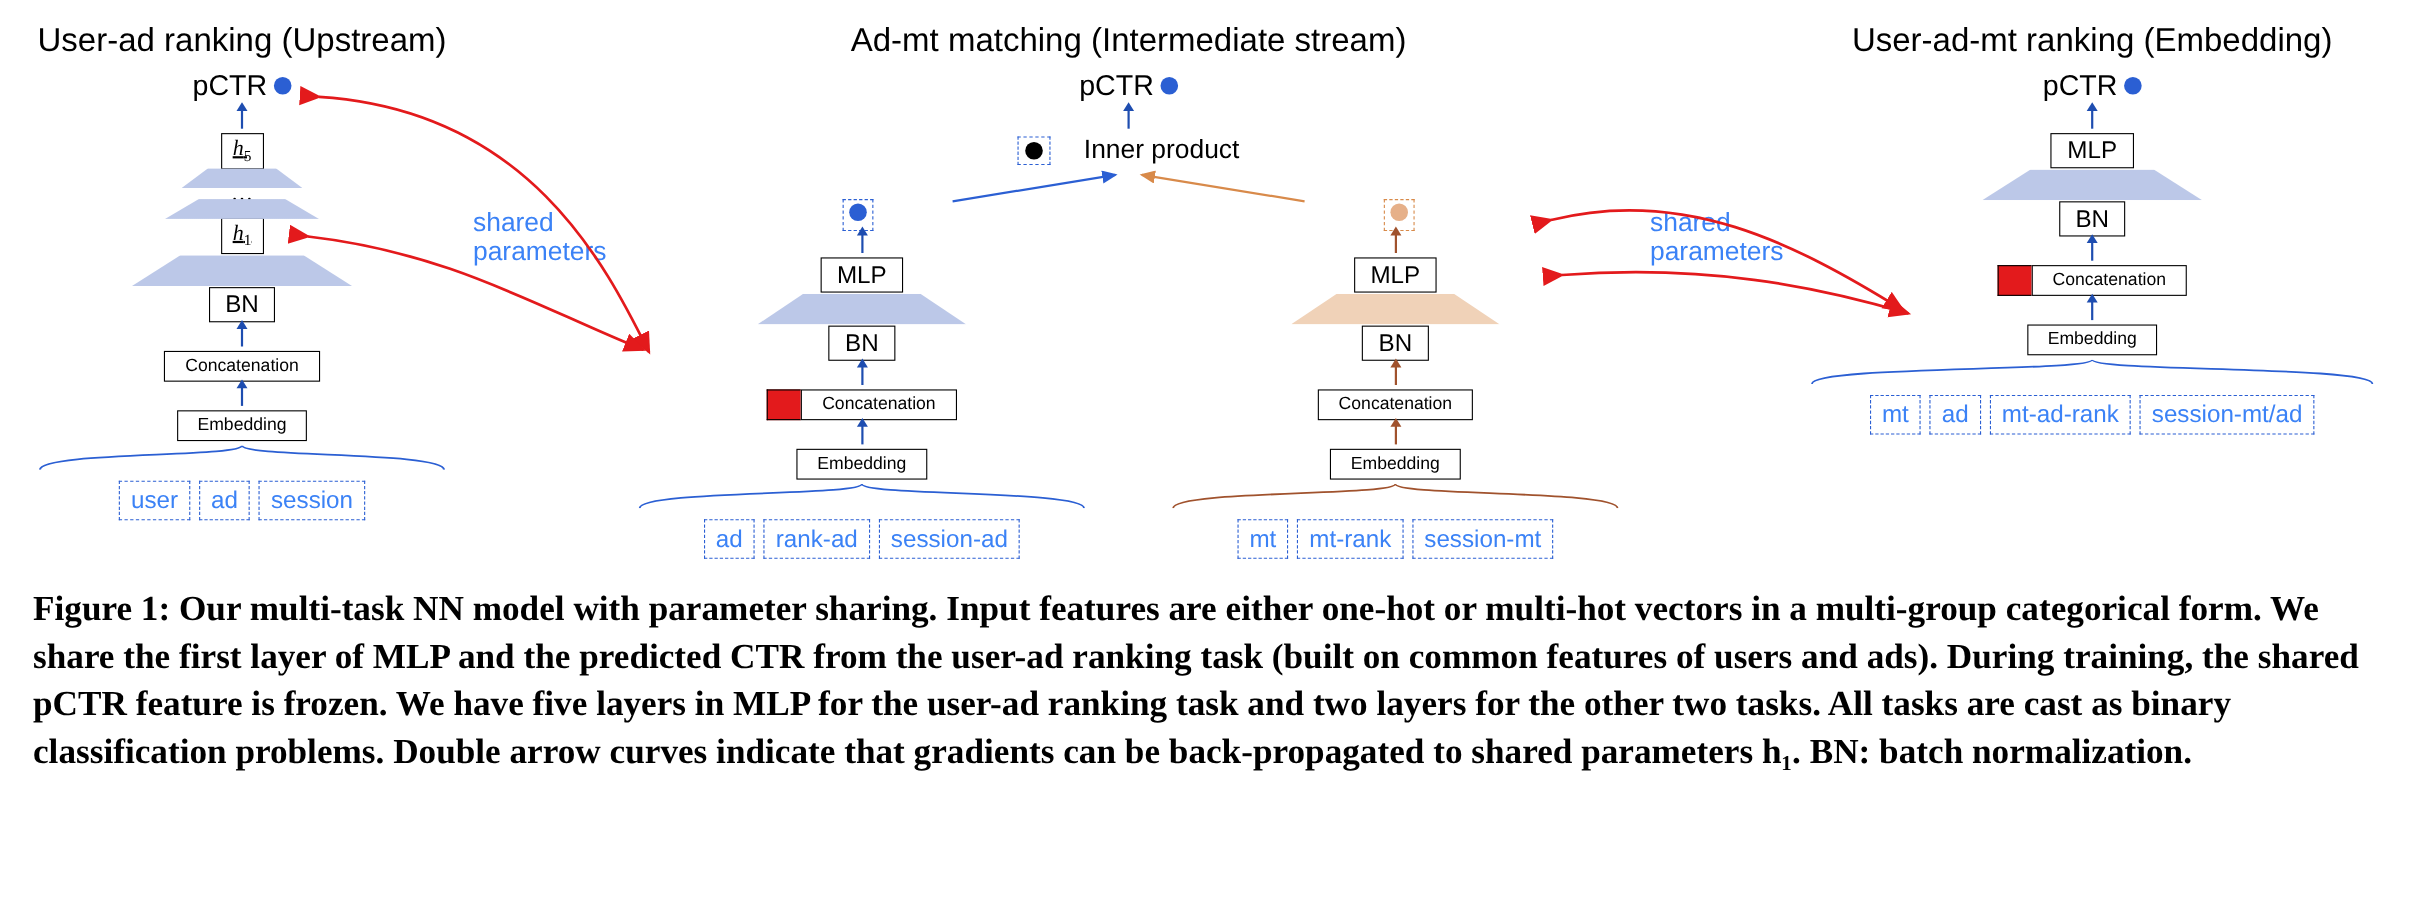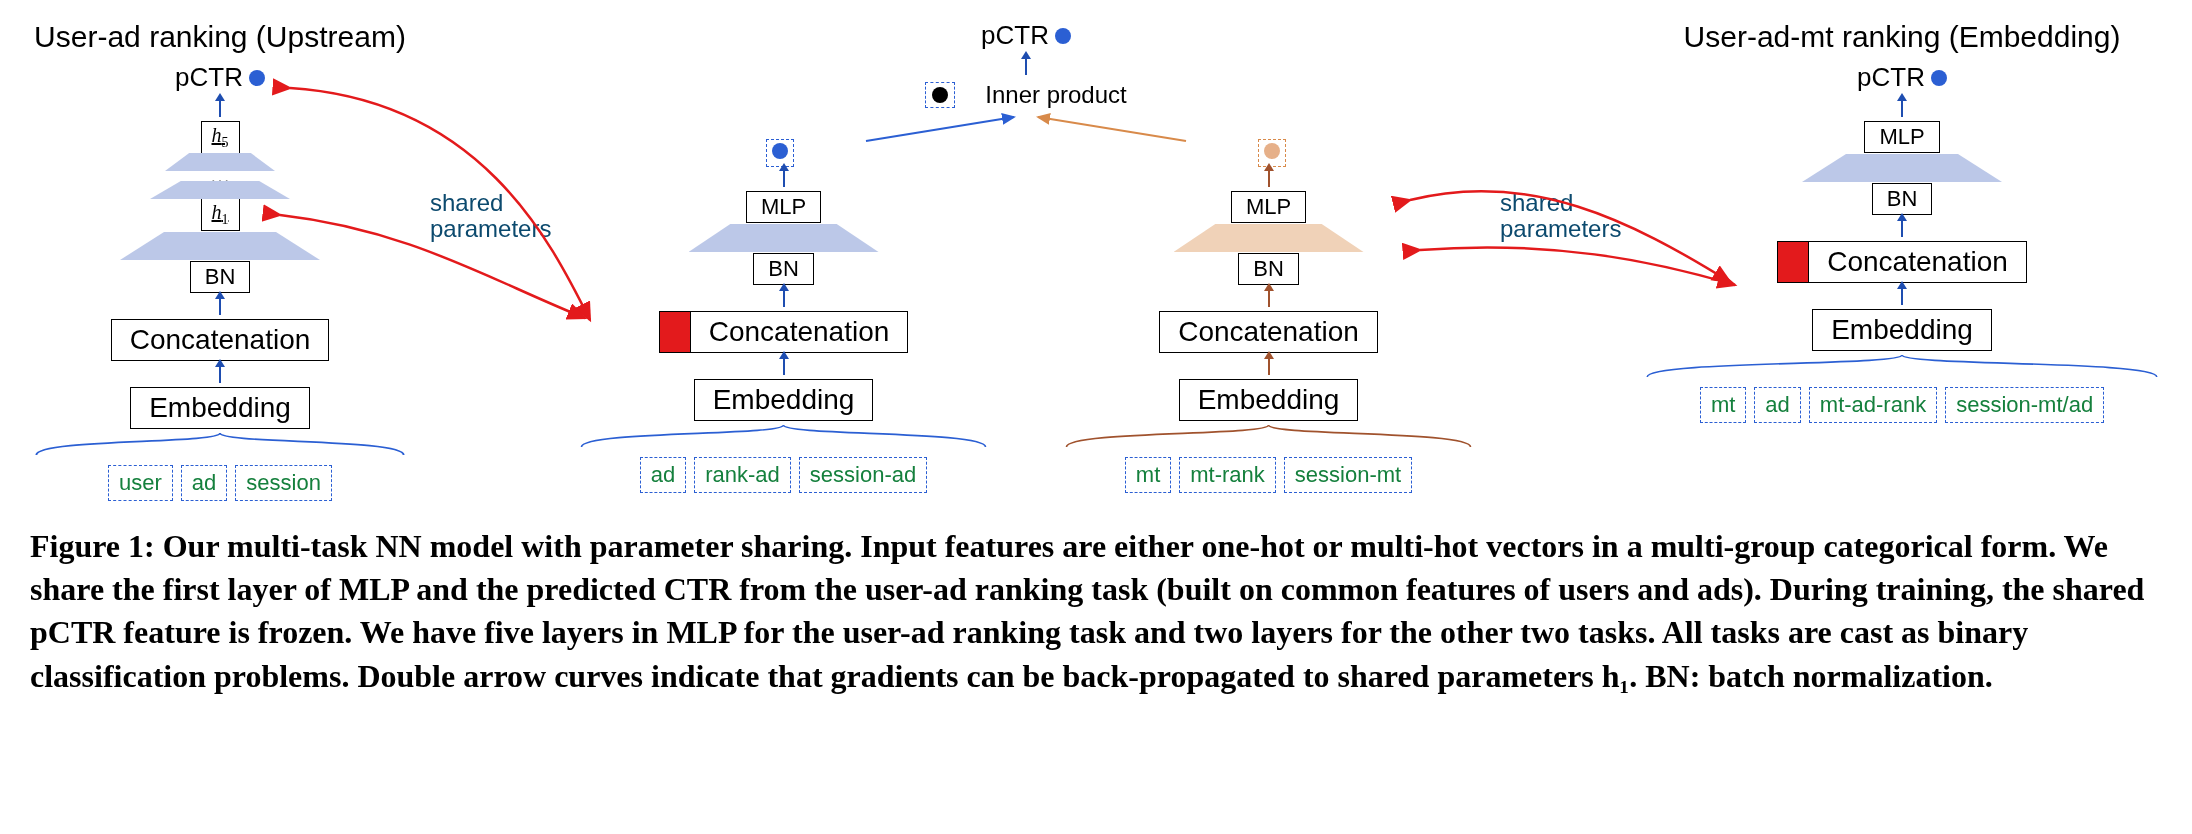--- a/index.html
+++ b/index.html
@@ -64,21 +64,21 @@
     border-left: 5px solid transparent;
     border-right: 5px solid transparent;
     border-bottom: 8px solid #1e4db0;
   }
   .arrow-up.brown { background: #a0522d; }
   .arrow-up.brown::before { border-bottom-color: #a0522d; }
   .box {
     border: 1.5px solid #000;
     background: #fff;
     padding: 4px 18px;
-    font-size: 28px;
+    font-size: 16px;
     font-family: Arial, Helvetica, sans-serif;
     text-align: center;
     margin: 2px 0;
     white-space: nowrap;
   }
   .box.small { padding: 2px 14px; font-size: 22px; }
   .trap {
     width: 180px;
     height: 28px;
     background: linear-gradient(#bcc8e8,#bcc8e8);
@@ -108,21 +108,21 @@
   .inputs-row {
     display: flex;
     gap: 8px;
     margin-top: 10px;
   }
   .in-box {
     border: 1.5px dashed #2b5fd3;
     padding: 4px 10px;
     font-size: 22px;
     font-family: Arial, Helvetica, sans-serif;
-    color: #15803d;
+    color: #3b82f6;
     white-space: nowrap;
   }
   .brace {
     width: 100%;
     height: 22px;
     position: relative;
     margin-top: 2px;
   }
   .brace svg { width: 100%; height: 100%; }
   .concat-row {
@@ -162,21 +162,21 @@
     margin-left: 20px;
   }
   .two-towers {
     display: flex;
     gap: 70px;
     align-items: flex-start;
   }
   .tower { display: flex; flex-direction: column; align-items: center; }
   .shared-label {
     position: absolute;
-    color: #0c4a6e;
+    color: #3b82f6;
     font-size: 24px;
     font-family: Arial, Helvetica, sans-serif;
     line-height: 1.1;
     white-space: nowrap;
   }
   .svg-overlay {
     position: absolute;
     top: 0; left: 0;
     pointer-events: none;
   }
@@ -222,20 +222,21 @@
       <div class="inputs-row">
         <div class="in-box">user</div>
         <div class="in-box">ad</div>
         <div class="in-box">session</div>
       </div>
     </div>
 
     <div class="shared-label" style="top:170px; left:400px;">shared<br>parameters</div>
 
     <div class="stream" style="width:900px">
+      <div class="stream-title">Ad-mt matching (Intermediate stream)</div>
       <div class="pctr-row">
         <span class="pctr-label">pCTR</span>
         <span class="dot blue"></span>
       </div>
       <div class="arrow-up"></div>
       <div class="inner-product-row">
         <div class="inner-box">
             <span class="dot black"></span>
           </div>
         <span class="inner-label">Inner product</span>

